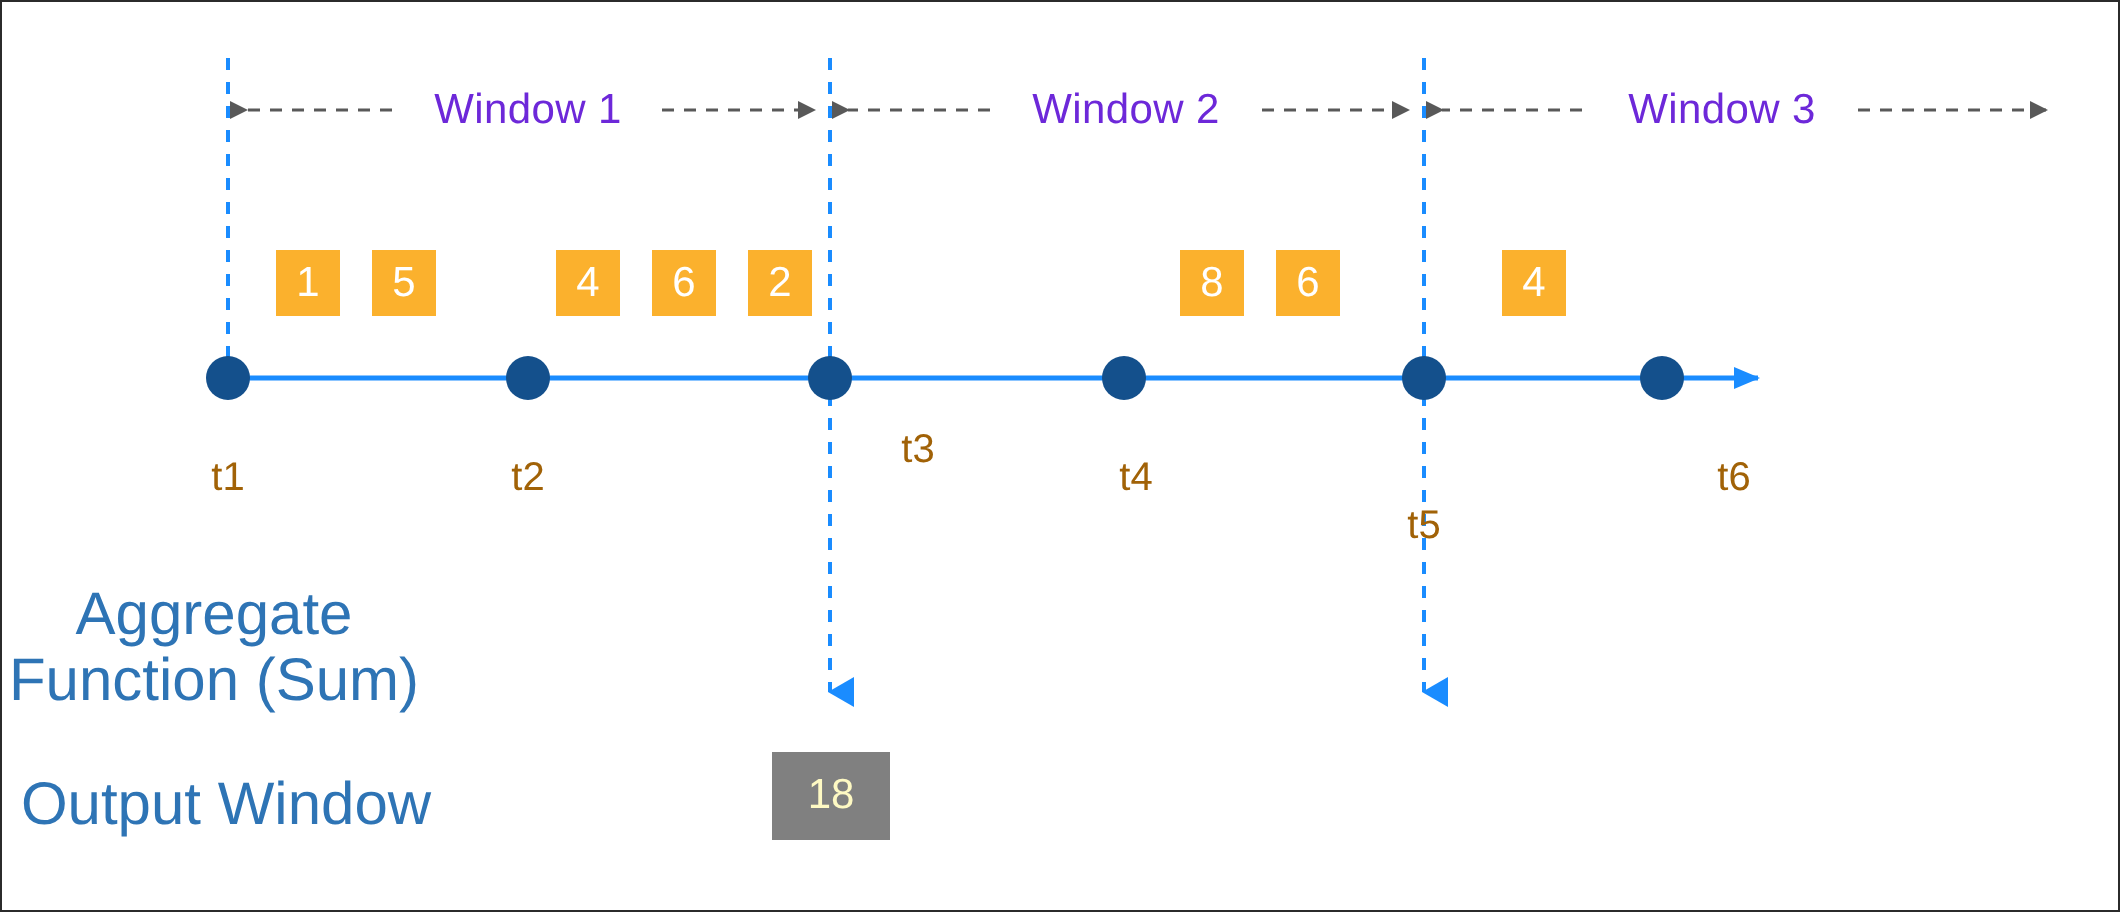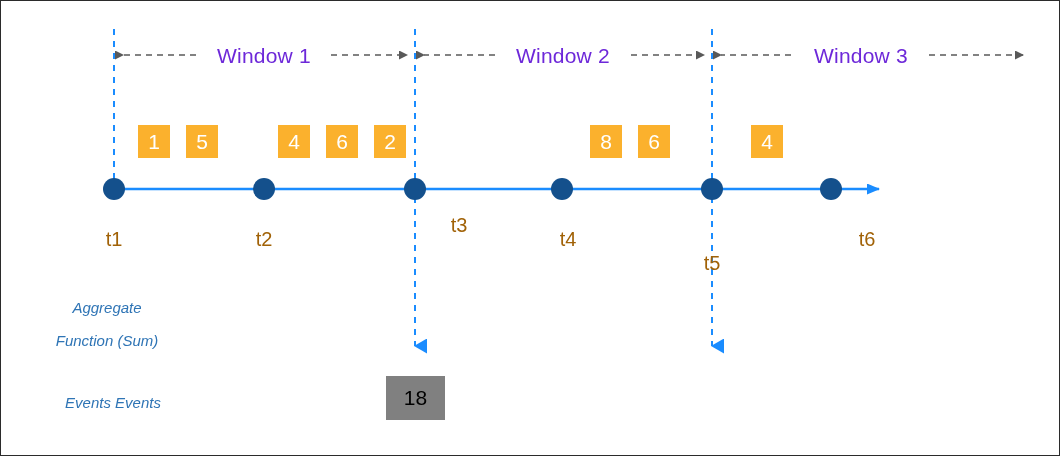--- a/index.html
+++ b/index.html
@@ -49,21 +49,21 @@
     line-height: 33px;
     text-align: center;
   }
 
   
   .output-box {
     position: absolute;
     width: 59px;
     height: 44px;
     background: #808080;
-    color: #000000;
+    color: #fef9c3;
     font-size: 21px;
     line-height: 44px;
     text-align: center;
   }
 
   
   .tick-label {
     position: absolute;
     color: #a16207;
     font-size: 20px;
@@ -78,25 +78,24 @@
     color: #2e74b5;
     font-size: 30px;
     line-height: 30px;
     white-space: nowrap;
   }
 
   
   .row-caption {
     position: absolute;
     color: #2e74b5;
-    font-size: 15px;
+    font-size: 30px;
     line-height: 28px;
     white-space: nowrap;
     transform: translateX(-50%);
-    font-style: italic;
   }
 </style>
 </head>
 <body>
 
 <div id="stage">
 
   <svg id="svg-layer" viewBox="0 0 1060 456" xmlns="http://www.w3.org/2000/svg">
     <defs>
       <marker id="gray-arrow-r" markerWidth="9" markerHeight="9" refX="8" refY="4.5" orient="auto" markerUnits="userSpaceOnUse">
@@ -161,17 +160,17 @@
 
   <div class="tick-label" style="left:113px; top:226px;">t1</div>
   <div class="tick-label" style="left:263px; top:226px;">t2</div>
   <div class="tick-label" style="left:414px; top:212px;margin-left:44px;">t3</div>
   <div class="tick-label" style="left:567px; top:226px;">t4</div>
   <div class="tick-label" style="left:711px; top:226px;margin-top:24px;">t5</div>
   <div class="tick-label" style="left:830px; top:226px;margin-left:36px;">t6</div>
 
   <div class="row-caption" style="left:106px; top:293px;">Aggregate</div>
   <div class="row-caption" style="left:106px; top:326px;">Function (Sum)</div>
-  <div class="row-caption" style="left:112px; top:388px;">Events Events</div>
+  <div class="row-caption" style="left:112px; top:388px;">Output Window</div>
 
   <div class="output-box" style="left:385px; top:375px;">18</div>
 
 </div>
 
 </body></html>

